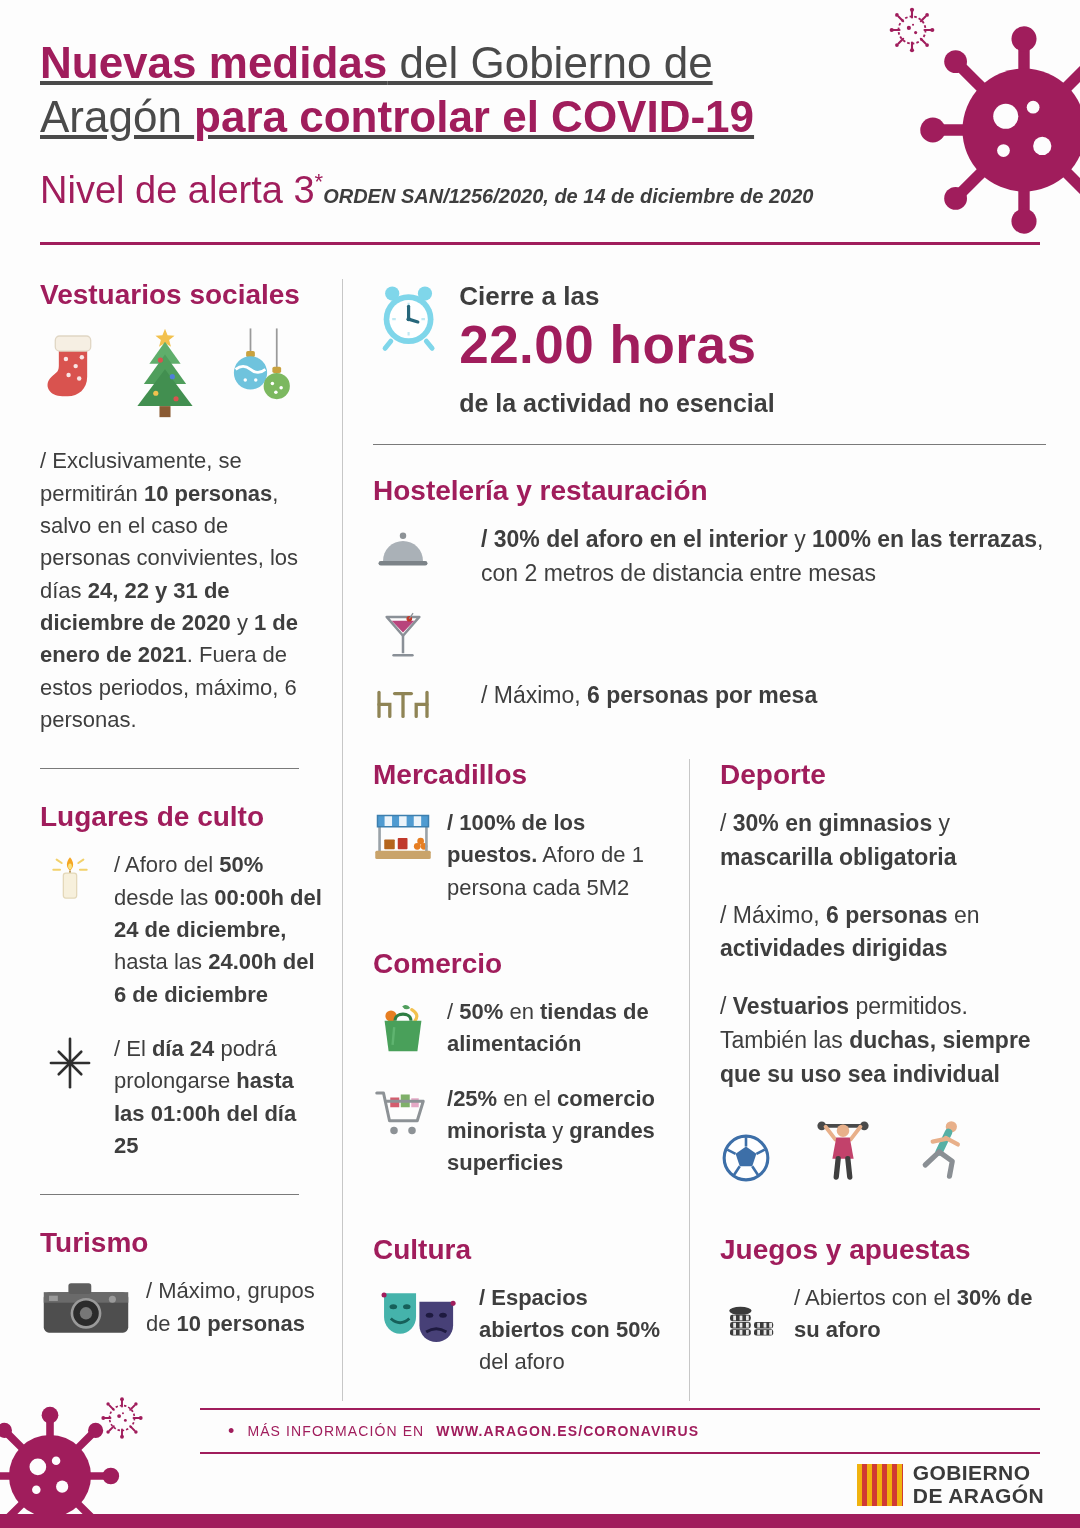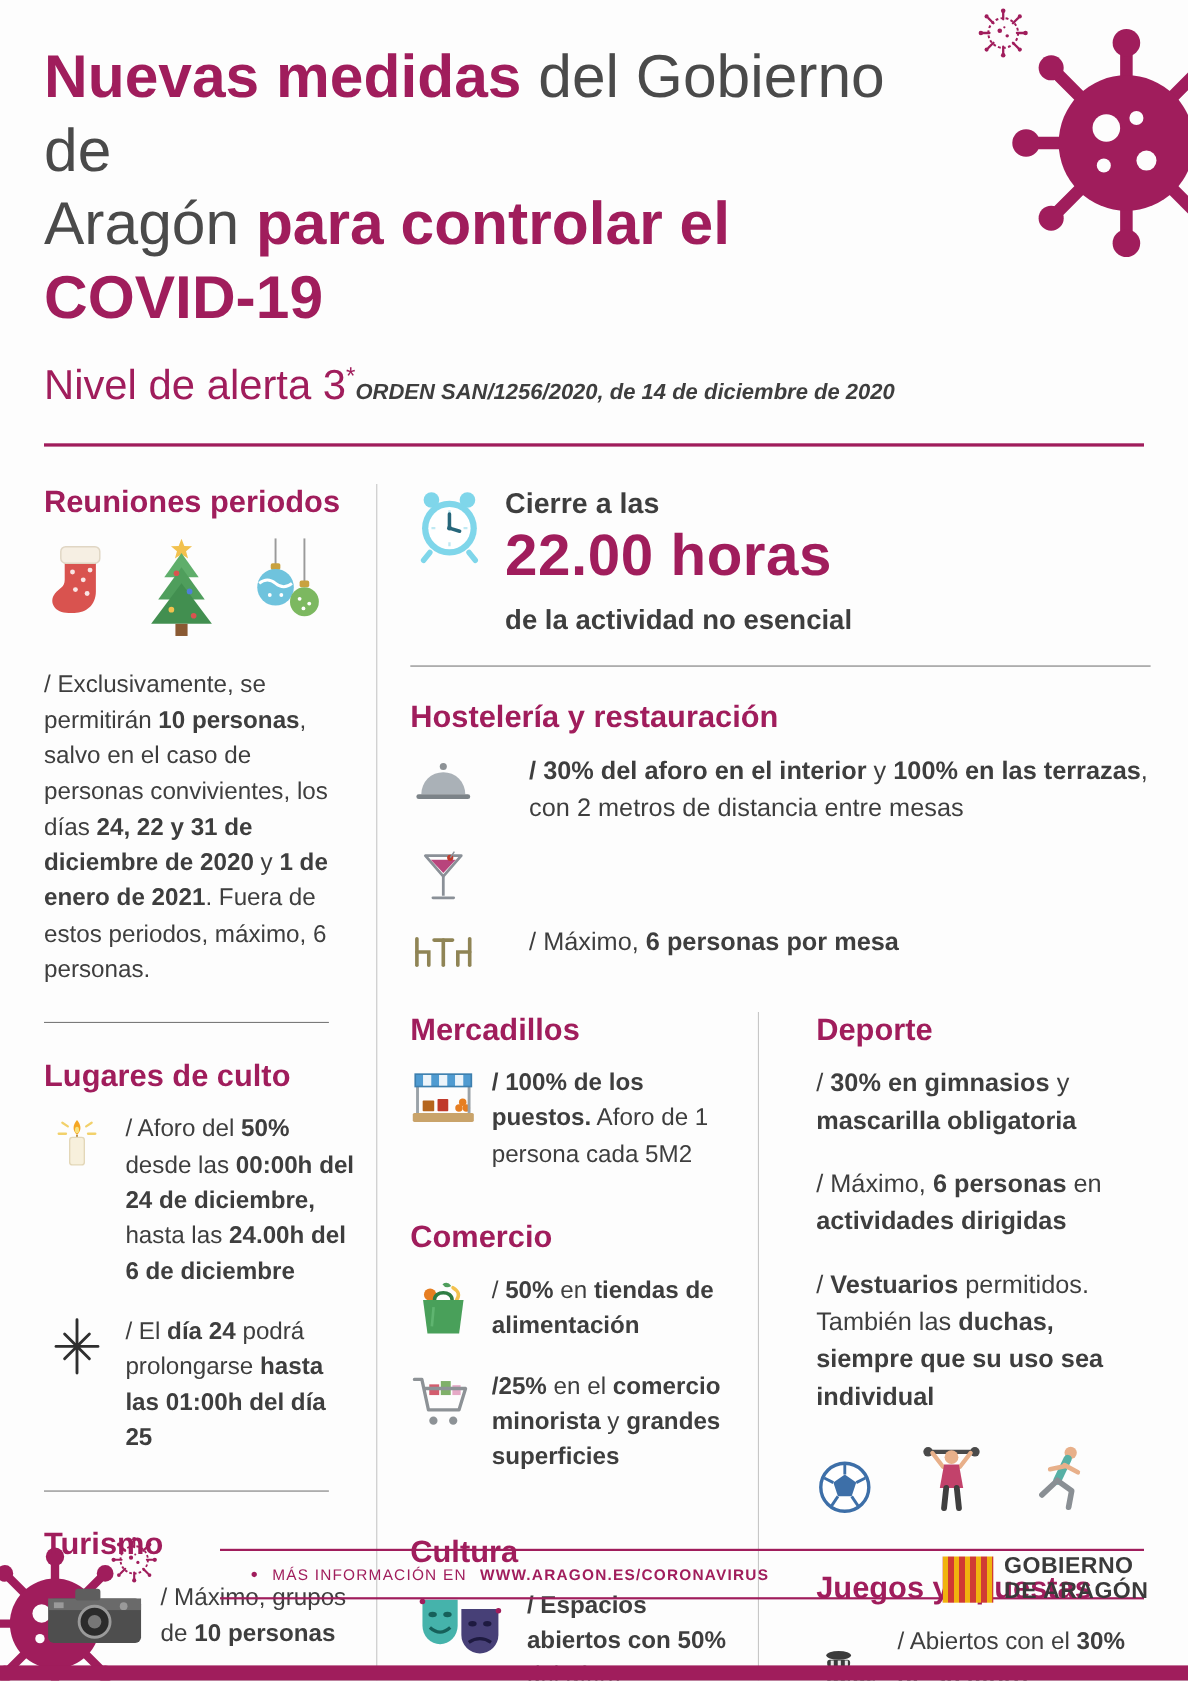--- a/index.html
+++ b/index.html
@@ -13,21 +13,21 @@
   .page{
     width:1080px;height:1528px;margin:0 auto;position:relative;overflow:hidden;
     background:#fdfdfd;color:var(--dark);
     font-family:"Liberation Sans",sans-serif;
   }
   .b{font-weight:700;}
   .c-m{color:var(--magenta);}
 
   
   .header{padding:36px 240px 0 40px;position:relative;z-index:3;}
-  .title{margin:0;font-size:55px;line-height:1.22;font-weight:400;color:#4a4a4a;}
+  .title{margin:0;font-size:44px;line-height:1.22;font-weight:400;color:#4a4a4a;text-decoration:underline;}
   .title .b{font-weight:700;}
   .alert-row{display:flex;align-items:baseline;margin-top:26px;}
   .alert{font-size:38px;color:var(--magenta);font-weight:400;white-space:nowrap;}
   .alert .ast{font-size:22px;position:relative;top:-14px;}
   .order{font-size:20px;font-style:italic;font-weight:700;color:#3e3e3e;}
   .header-rule{height:3px;background:var(--magenta);margin:30px 40px 0 40px;}
 
   
   .main{display:flex;padding:34px 34px 0 40px;position:relative;z-index:2;}
   .col-left{flex:0 0 302px;padding-right:20px;}
@@ -50,37 +50,37 @@
   .closing-line2{display:flex;align-items:baseline;gap:14px;flex-wrap:wrap;}
   .closing-time{font-size:53px;font-weight:700;color:var(--magenta);letter-spacing:.5px;}
   .closing-scope{font-size:25px;font-weight:700;}
 
   .hosteleria .icon-row{margin-bottom:16px;gap:48px;}
   .hosteleria .body{font-size:23px;}
 
   
   .two-col{display:flex;margin-top:38px;}
   .col-mid{flex:0 0 316px;padding-right:24px;}
-  .col-far{flex:1;border-left:1px solid var(--line-soft);padding-left:52px;}
+  .col-far{flex:1;border-left:1px solid var(--line-soft);padding-left:30px;}
   .section-comercio{margin-top:44px;}
   .section-cultura{margin-top:54px;}
   .section-juegos{margin-top:50px;}
   .deporte-item{margin-bottom:24px;}
   .deporte-item .body{font-size:23px;}
   .sport-icons{display:flex;gap:42px;align-items:flex-end;margin-top:14px;}
 
   
   .info-strip{
     position:absolute;left:200px;width:840px;top:1408px;height:46px;z-index:3;
     border-top:2px solid var(--magenta);border-bottom:2px solid var(--magenta);
     display:flex;align-items:center;padding-left:28px;gap:12px;
     color:var(--magenta);font-size:14px;letter-spacing:1.1px;
   }
   .info-strip .bullet{font-size:18px;}
-  .logo{position:absolute;right:36px;top:1413px;display:flex;align-items:center;gap:10px;z-index:3;}
+  .logo{position:absolute;right:36px;top:1462px;display:flex;align-items:center;gap:10px;z-index:3;}
   .flag{width:46px;height:42px;background:repeating-linear-gradient(90deg,#f0b30f 0 5px,#d03a34 5px 10px);}
   .logo-text{font-size:21px;font-weight:700;line-height:1.08;color:#3a3a3a;letter-spacing:.4px;}
   .bottom-bar{position:absolute;left:0;right:0;bottom:0;height:14px;background:var(--magenta);z-index:4;}
 
   
   .virus{color:var(--magenta);position:absolute;z-index:1;}
   .virus-tr-big{width:228px;height:228px;top:16px;right:-58px;}
   .virus-tr-small{width:52px;height:52px;top:4px;right:142px;}
   .virus-bl-big{width:152px;height:152px;left:-26px;bottom:-24px;}
   .virus-bl-small{width:48px;height:48px;left:98px;bottom:86px;}
@@ -387,21 +387,21 @@
       <span class="alert"><span>Nivel de alerta 3</span><span class="ast">*</span></span>
       <span class="order">ORDEN SAN/1256/2020, de 14 de diciembre de 2020</span>
     </div>
   </header>
   <div class="header-rule"></div>
 
   <div class="main">
 
     <aside class="col-left">
       <section>
-        <h2>Reuniones periodos</h2>
+        <h2>Vestuarios sociales</h2>
         <div class="xmas-icons">
           <svg width="62" height="80" viewBox="0 0 70 90">
               <use href="#ic-stocking"></use>
             </svg>
           <svg width="74" height="92" viewBox="0 0 80 100">
               <use href="#ic-tree"></use>
             </svg>
           <svg width="70" height="90" viewBox="0 0 80 100">
               <use href="#ic-baubles"></use>
             </svg>

